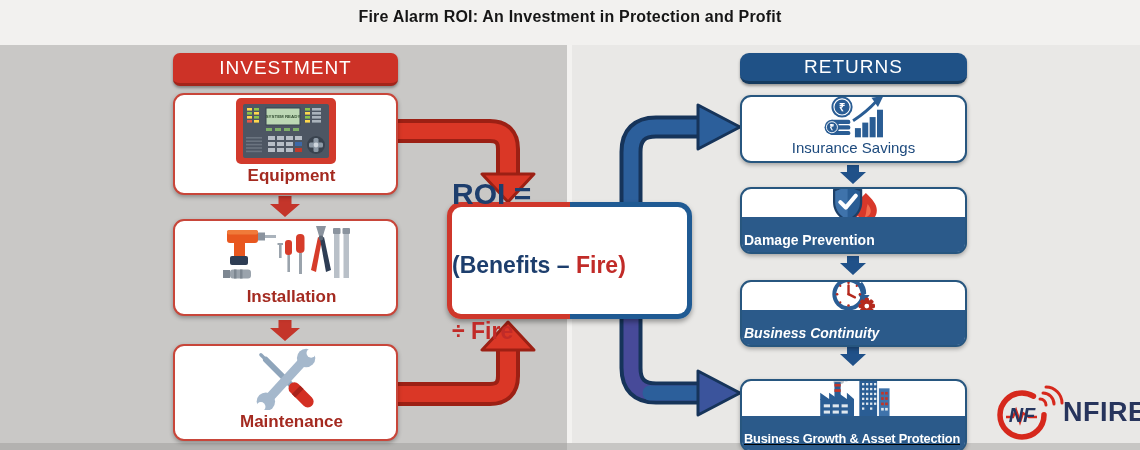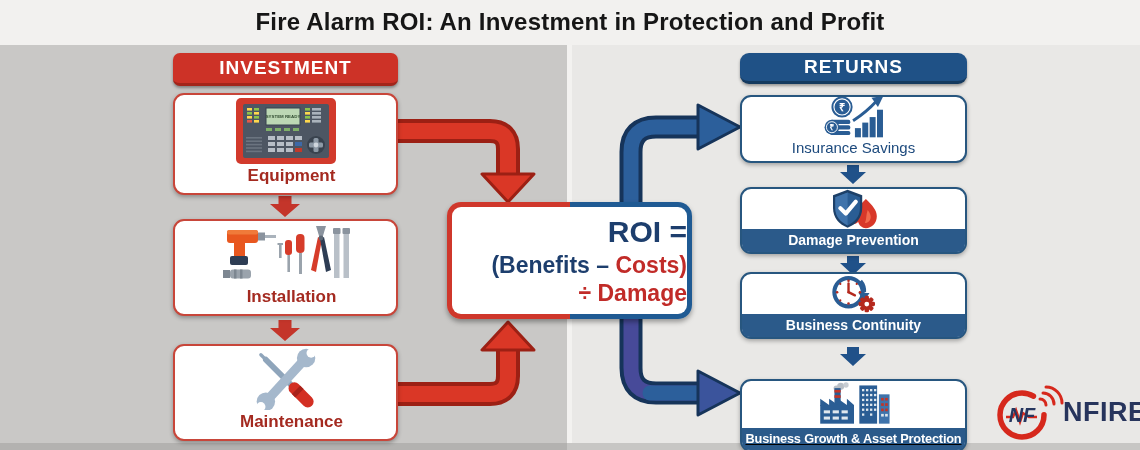--- a/index.html
+++ b/index.html
@@ -7,64 +7,64 @@
   .canvas { position:relative; width:1140px; height:450px; background:#f2f1ef; overflow:hidden; }
 
   
   .bg-left  { position:absolute; left:0;   top:45px; width:567px;  height:399px; background:#c9c8c6; }
   .bg-seam  { position:absolute; left:567px; top:45px; width:5px;  height:399px; background:#f3f2f0; }
   .bg-right { position:absolute; left:572px; top:45px; width:568px; height:399px; background:#e9e8e6; }
   .band-left  { position:absolute; left:0; top:443px; width:567px; height:7px; background:#b3b2b0; }
   .band-right { position:absolute; left:567px; top:443px; width:573px; height:7px; background:#c7c6c4; }
 
   .title { position:absolute; top:8px; left:0; width:100%; text-align:center;
-           font-size:24px; font-weight:700; color:#161616; letter-spacing:.2px; }
+           font-size:16px; font-weight:700; color:#161616; letter-spacing:.2px; }
 
   svg.connectors { position:absolute; left:0; top:0; width:1140px; height:450px; }
 
   
   .col-header { position:absolute; display:flex; align-items:center; justify-content:center;
-                color:#fff; font-weight:700; font-size:19px; letter-spacing:1px;
+                color:#fff; font-weight:400; font-size:19px; letter-spacing:1px;
                 border-radius:7px; box-shadow:0 2px 3px rgba(0,0,0,.35);text-align:center; }
   #inv-header { left:173px; top:53px; width:225px; height:33px;
                 background:#cd3227; border-bottom:3px solid #a3251a; }
   #ret-header { left:740px; top:53px; width:227px; height:31px;
                 background:#1f5186; border-bottom:3px solid #143a5f;border-radius:9px; }
 
   
   .card { position:absolute; background:#fff; border-radius:11px;
           display:flex; flex-direction:column; align-items:center;
           box-shadow:0 2px 4px rgba(0,0,0,.30); }
   .inv-card { left:173px; width:225px; border:2px solid #c8463a; }
   .ret-card { left:740px; width:227px; border:2px solid #27567f; }
   .card .icon-area { flex:1; display:flex; align-items:center; justify-content:center; overflow:hidden; }
   .inv-label { color:#a42a20; font-weight:700; font-size:17px; margin-bottom:7px;padding-left:12px; }
   .ret-label-plain { color:#1d4a7d; font-weight:400; font-size:15px; margin-bottom:5px; }
   .ret-banner { width:100%; background:#2b5a8a; color:#fff; font-weight:700;
-                text-align:center; border-radius:0 0 8px 8px; padding:3px 2px 4px; }
+                border-radius:0 0 8px 8px; padding:15px 2px 4px; }
 
   #card-equipment    { top:93px;  height:102px; }
   #card-installation { top:219px; height:97px;  }
   #card-maintenance  { top:344px; height:97px;  }
 
   #card-insurance  { top:95px;  height:68px; }
   #card-damage     { top:187px; height:67px; }
-  #card-continuity { top:272px; height:67px; }
+  #card-continuity { top:280px; height:67px;font-style:italic; }
   #card-growth     { top:379px; height:73px;text-decoration:underline; }
   #card-damage .ret-banner, #card-continuity .ret-banner { font-size:14px; }
   #card-growth .ret-banner { font-size:12.8px; letter-spacing:-.2px; }
 
   
   .roi-wrap { position:absolute; left:447px; top:202px; width:245px; height:117px;
               padding:5px; border-radius:14px;
               background:linear-gradient(90deg,#cf372b 0 50%, #1f5a93 50% 100%);
               box-shadow:0 3px 5px rgba(0,0,0,.35); }
   .roi-inner { width:100%; height:100%; background:#fff; border-radius:9px;
-               display:flex; flex-direction:column; align-items:flex-end; justify-content:center;
-               line-height:1.25; }
+               display:flex; flex-direction:column; align-items:flex-start; justify-content:center;
+               line-height:1.25;gap:38px; }
   .roi-l1 { font-size:30px; font-weight:800; color:#1d3e6d; }
   .roi-l2 { font-size:23px; font-weight:800; }
   .roi-navy { color:#1d3e6d;margin-top:44px; } .roi-red { color:#c12b28; }
 
   
   .logo { position:absolute; left:992px; top:379px; display:flex; align-items:center; }
   .logo-word { font-size:27px; font-weight:800; color:#27345c; letter-spacing:.5px; margin-left:-5px; }
 </style>
 </head>
 <body>
@@ -232,23 +232,23 @@
       </svg>
     </div>
     <div class="inv-label">Maintenance</div>
   </div>
 
   <div class="roi-wrap">
     <div class="roi-inner">
       <div class="roi-l1">ROI =</div>
       <div class="roi-l2">
         <span class="roi-navy">(Benefits –</span>
-        <span class="roi-red">Costs)</span>
+        <span class="roi-red">Fire)</span>
       </div>
-      <div class="roi-l2 roi-red">÷ Damage</div>
+      <div class="roi-l2 roi-red">÷ Fire</div>
     </div>
   </div>
 
   <div class="col-header" id="ret-header">RETURNS</div>
 
   <div class="card ret-card" id="card-insurance">
     <div class="icon-area">
       <svg width="72" height="46" viewBox="0 0 72 50">
         <rect x="10" y="27" width="22" height="4.5" rx="2" fill="#2a5d94"></rect>
         <rect x="10" y="33" width="22" height="4.5" rx="2" fill="#2a5d94"></rect>

